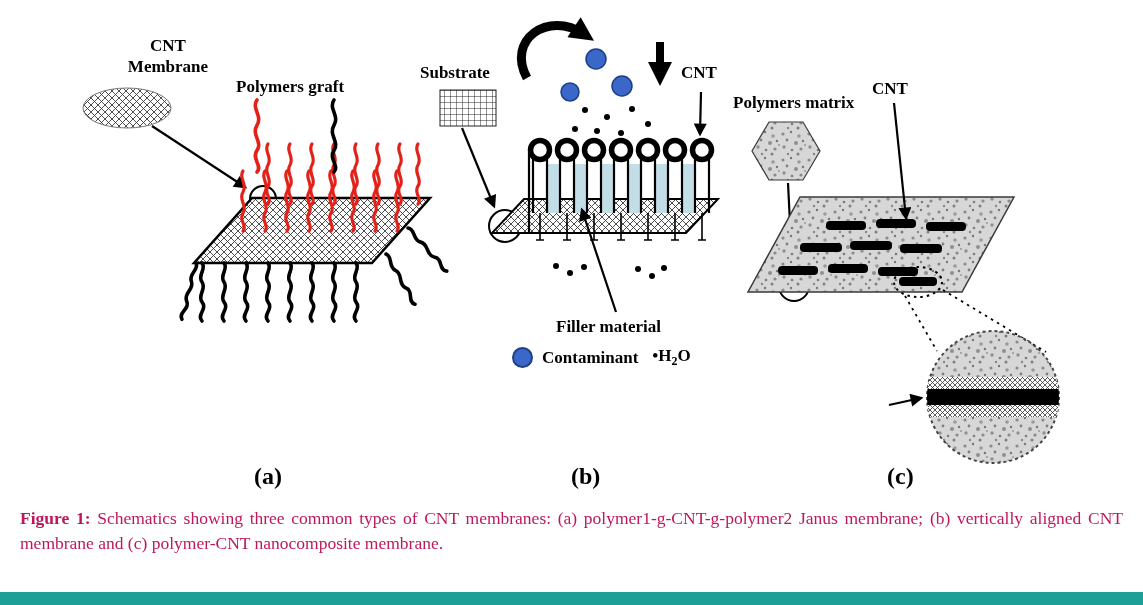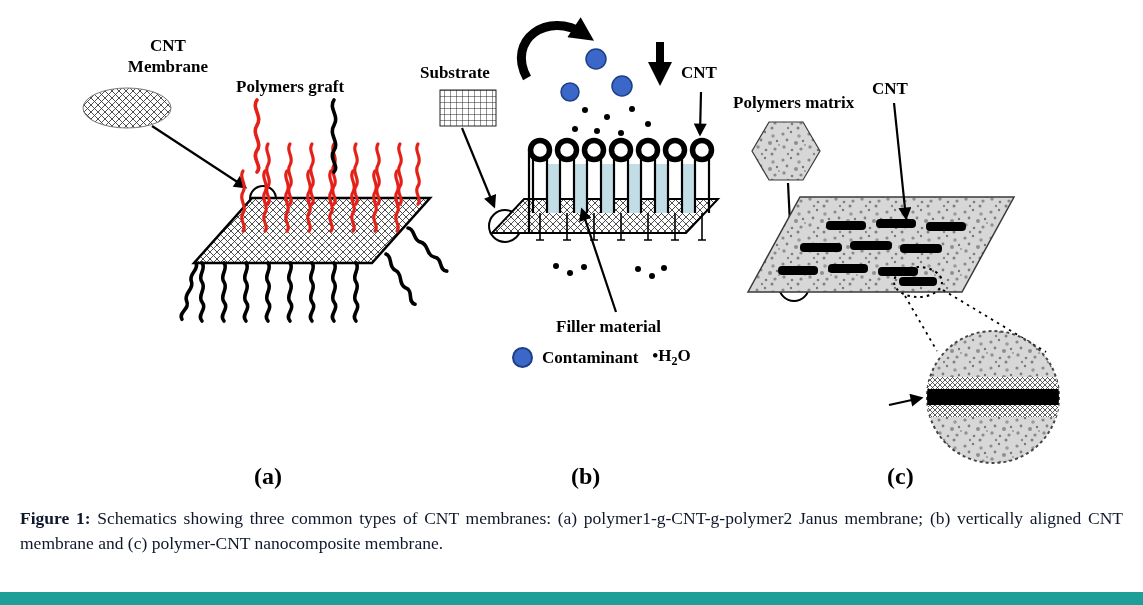--- a/index.html
+++ b/index.html
@@ -7,21 +7,21 @@
   body { font-family:"Liberation Serif", serif; color:#000; }
   .page { position:relative; width:1143px; height:605px; background:#fff; overflow:hidden; }
   .art { position:absolute; top:0; left:0; }
   .lbl { position:absolute; font-weight:bold; font-size:17px; line-height:1.22; white-space:pre-line; }
   .center { text-align:center; }
   .panel-letter { position:absolute; font-weight:bold; font-size:24px; }
   .legend { position:absolute; left:512px; top:346px; display:flex; align-items:center; font-weight:bold; font-size:17px; }
   .legend-dot { width:21px; height:21px; border-radius:50%; background:#3a67c8; border:2px solid #1c3f85; margin-right:9px; }
   .water { margin-left:14px; }
   .water sub { font-size:12px; }
-  .caption { position:absolute; left:20px; top:506px; width:1103px; font-size:17.5px; line-height:1.45; text-align:justify; color:#0f172a; }
+  .caption { position:absolute; left:20px; top:506px; width:1103px; font-size:17.5px; line-height:1.45; text-align:justify; color:#be185d; }
   .footer-bar { position:absolute; left:0; bottom:0; width:1143px; height:13px; background:#1d9e97; }
 </style>
 </head>
 <body>
 
 <div class="page">
 
   <svg class="art" width="1143" height="500" viewBox="0 0 1143 500" xmlns="http://www.w3.org/2000/svg">
     <defs>
       <path id="wavyU" d="M0,0 c5,-5 -5,-11 0,-18 c5,-7 -5,-13 0,-21 c5,-8 -5,-14 0,-21"></path>

